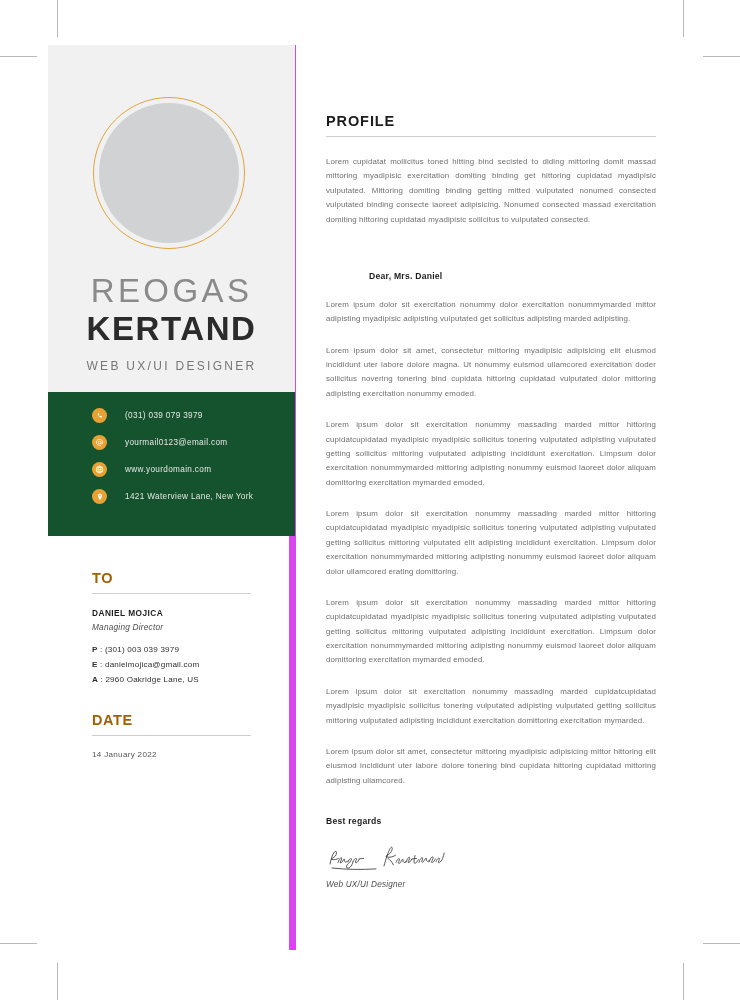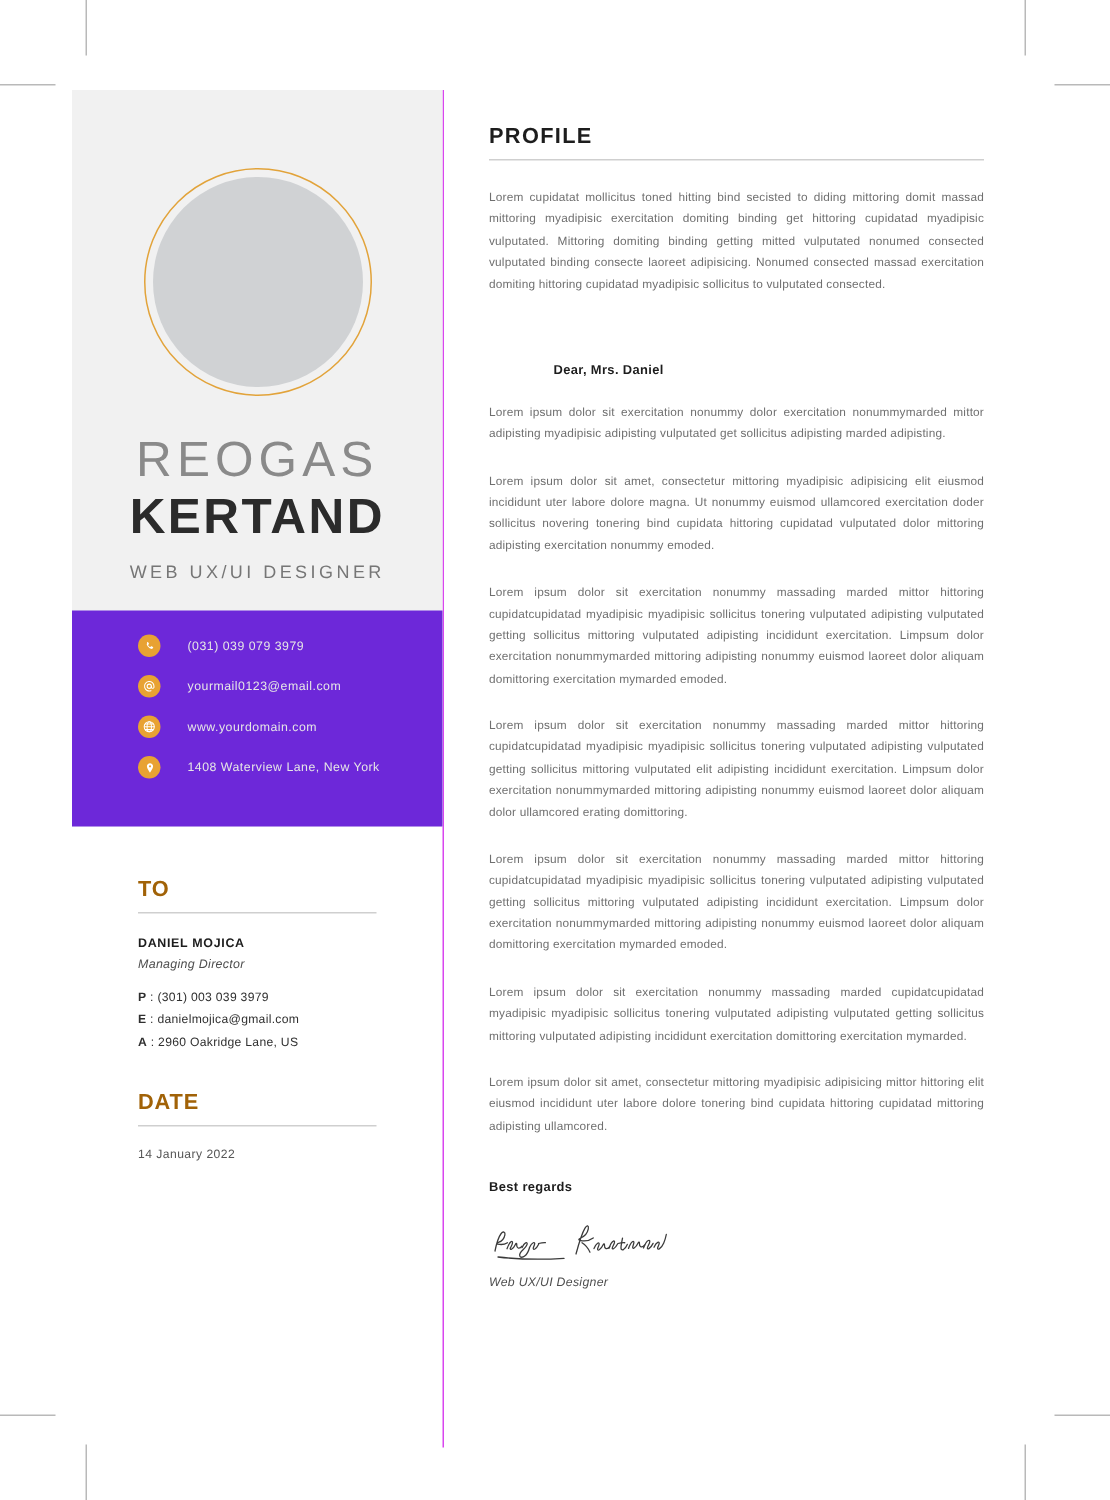--- a/index.html
+++ b/index.html
@@ -41,24 +41,24 @@
     top: 45px;
     width: 644px;
     height: 905px;
     background: #ffffff;
   }
 
   
   .sidebar {
     position: absolute;
     left: 0;
-    top: 15px;
+    top: 0;
     width: 248px;
     height: 905px;
-    border-right: 1px solid #d946ef;
+    border-right: 7px solid #d946ef;
     box-sizing: border-box;
   }
   .sidebar-top {
     position: absolute;
     left: 0; top: 0;
     width: 247px;
     height: 491px;
     background: #f1f1f1;
   }
 
@@ -115,21 +115,21 @@
     margin-top: 11px;
   }
 
   
   .contact-panel {
     position: absolute;
     left: 0;
     top: 347px;
     width: 247px;
     height: 144px;
-    background: #6d28d9;
+    background: #14532d;
   }
   .contact-row {
     position: absolute;
     left: 44px;
     display: flex;
     align-items: center;
   }
   .contact-row:nth-of-type(1) { top: 16px; }
   .contact-row:nth-of-type(2) { top: 43px; }
   .contact-row:nth-of-type(3) { top: 70px; justify-content: space-between; }
@@ -205,21 +205,21 @@
   }
 
   
   .main {
     position: absolute;
     left: 278px;
     top: 0;
     width: 330px;
   }
   .main-title {
-    margin-top: 38px;
+    margin-top: 68px;
     font-size: 14.5px;
     font-weight: 700;
     color: #1d1d1d;
     letter-spacing: .9px;
     padding-bottom: 7px;
   }
   .main-rule {
     height: 1px;
     background: #cfcfcf;
     width: 100%;
@@ -329,21 +329,21 @@
         <span class="contact-text">www.yourdomain.com</span>
       </div>
 
       <div class="contact-row">
         <span class="cicon">
           <svg width="8" height="8" viewBox="0 0 16 16" fill="#fff">
             <path d="M8 1.6c-2.3 0-4.1 1.8-4.1 4.1 0 3 4.1 8.7 4.1 8.7s4.1-5.7 4.1-8.7c0-2.3-1.8-4.1-4.1-4.1z"></path>
             <circle cx="8" cy="5.7" r="1.5" fill="#e8a233"></circle>
           </svg>
         </span>
-        <span class="contact-text">1408 Waterview Lane, New York</span>
+        <span class="contact-text">1421 Waterview Lane, New York</span>
       </div>
     </div>
 
     <div class="sec sec-to">
       <div class="sec-title">TO</div>
       <div class="sec-rule"></div>
       <div class="to-name">DANIEL MOJICA</div>
       <div class="to-role">Managing Director</div>
       <div class="to-lines">
         <div class="to-line">

